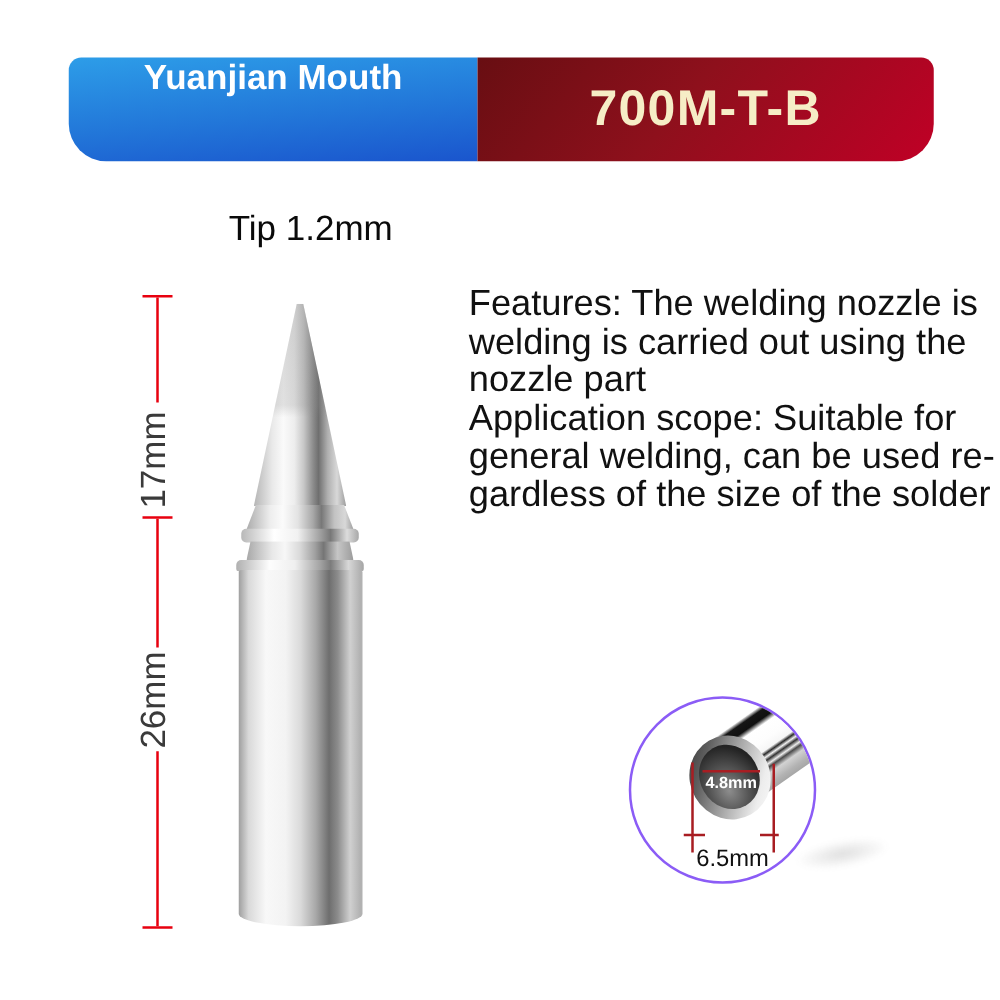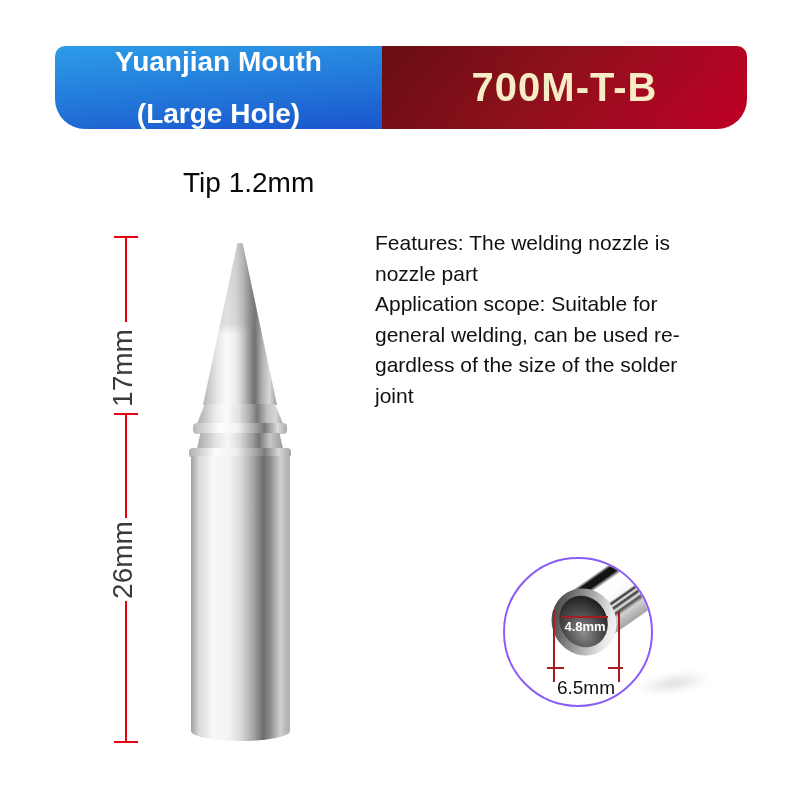--- a/index.html
+++ b/index.html
@@ -5,21 +5,21 @@
   html,body{margin:0;padding:0;background:#fff;}
   #stage{
     position:relative;width:800px;height:800px;background:#ffffff;overflow:hidden;
     font-family:"Liberation Sans", sans-serif;
   }
   
   .banner-left{
     position:absolute;left:55px;top:46px;width:327px;height:83px;
     background:linear-gradient(175deg,#2d9de8 0%,#2277d9 55%,#1a55cd 100%);
     border-radius:10px 0 0 30px;
-    display:flex;flex-direction:column;align-items:center;justify-content:space-between;
+    display:flex;flex-direction:column;align-items:center;justify-content:flex-start;
     color:#fff;font-weight:bold;font-size:28px;line-height:31px;text-align:center;
   }
   .banner-right{
     position:absolute;left:382px;top:46px;width:365px;height:83px;
     background:linear-gradient(130deg,#680e12 0%,#8e101c 45%,#c00026 100%);
     border-radius:0 10px 30px 0;
     display:flex;align-items:center;justify-content:center;
     color:#f6edc6;font-weight:bold;font-size:40px;letter-spacing:1px;
   }
   
@@ -61,21 +61,21 @@
     background:linear-gradient(90deg,#b0b0b0 0%,#fdfdfd 26%,#efefef 46%,#a2a2a2 66%,#7c7c7c 74%,#d8d8d8 88%,#a5a5a5 100%);
   }
   .body-cyl{
     position:absolute;left:191px;top:456px;width:99px;height:285px;
     border-radius:2px 2px 50% 50% / 2px 2px 10px 10px;
     background:linear-gradient(90deg,#9f9f9f 0%,#d9d9d9 8%,#f8f8f8 22%,#f3f3f3 38%,#dadada 50%,#a9a9a9 62%,#6e6e6e 73%,#8c8c8c 80%,#d0d0d0 90%,#b2b2b2 98%);
   }
   
   .features{
     position:absolute;left:375px;top:228px;color:#111;
-    font-size:21px;line-height:30.5px;white-space:nowrap;
+    font-size:29px;line-height:30.5px;white-space:nowrap;
   }
   
   .inset-shadow{
     position:absolute;left:636px;top:672px;width:76px;height:22px;
     background:radial-gradient(ellipse at center,rgba(60,60,60,.16) 0%,rgba(60,60,60,0) 70%);
     transform:rotate(-10deg);filter:blur(2px);
   }
   .inset{
     position:absolute;left:503px;top:557px;width:150px;height:150px;
     border:2px solid #8b5cf6;border-radius:50%;background:#fff;overflow:hidden;box-sizing:border-box;
@@ -108,21 +108,20 @@
     color:#111;font-size:19px;white-space:nowrap;margin-top:20px;
   }
 </style>
 </head>
 <body>
 
 <div id="stage">
 
   <div class="banner-left">
     <div>Yuanjian Mouth</div>
-    <div>(Large Hole)</div>
   </div>
   <div class="banner-right">
     <span>700M-T-B</span>
   </div>
 
   <div class="tip-label">Tip 1.2mm</div>
 
   <div class="dim-cap" style="top:236px"></div>
   <div class="dim-seg" style="left:125px;top:238px;height:84px"></div>
   <div class="dim-label" style="left:123px;top:368px">17mm</div>
@@ -137,25 +136,25 @@
     <div class="cone-overlay"></div>
     <div class="flare"></div>
     <div class="ring1"></div>
     <div class="neck"></div>
     <div class="rim"></div>
     <div class="body-cyl"></div>
   </div>
 
   <div class="features">
     <div>Features: The welding nozzle is</div>
+    <div>welding is carried out using the</div>
     <div>nozzle part</div>
     <div>Application scope: Suitable for</div>
     <div>general welding, can be used re-</div>
     <div>gardless of the size of the solder</div>
-    <div>joint</div>
   </div>
 
   <div class="inset-shadow"></div>
   <div class="inset">
     <div class="tube-bar"></div>
     <div class="tube-face"></div>
     <div class="tube-bore"></div>
 
     <div class="idim" style="left:48px;top:51px;width:2px;height:72px"></div>
     <div class="idim" style="left:113px;top:52px;width:2px;height:71px"></div>

